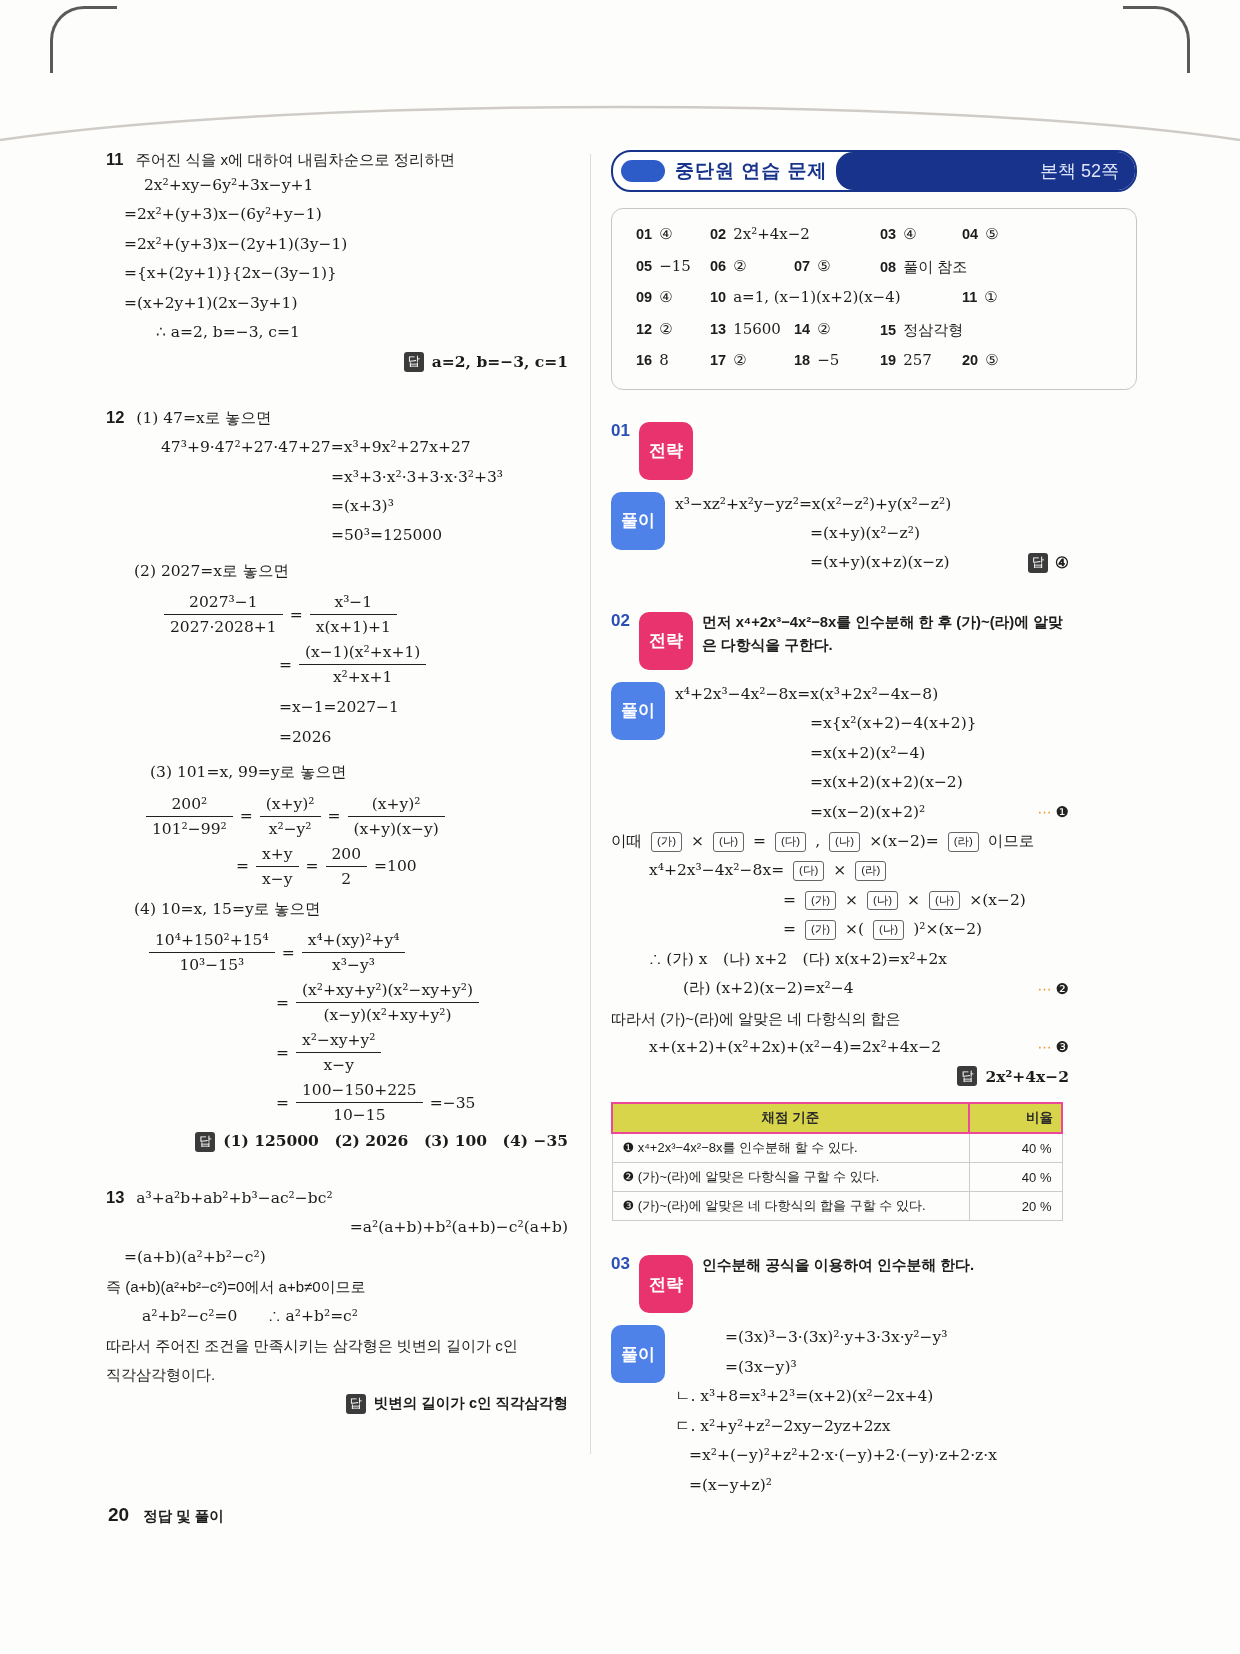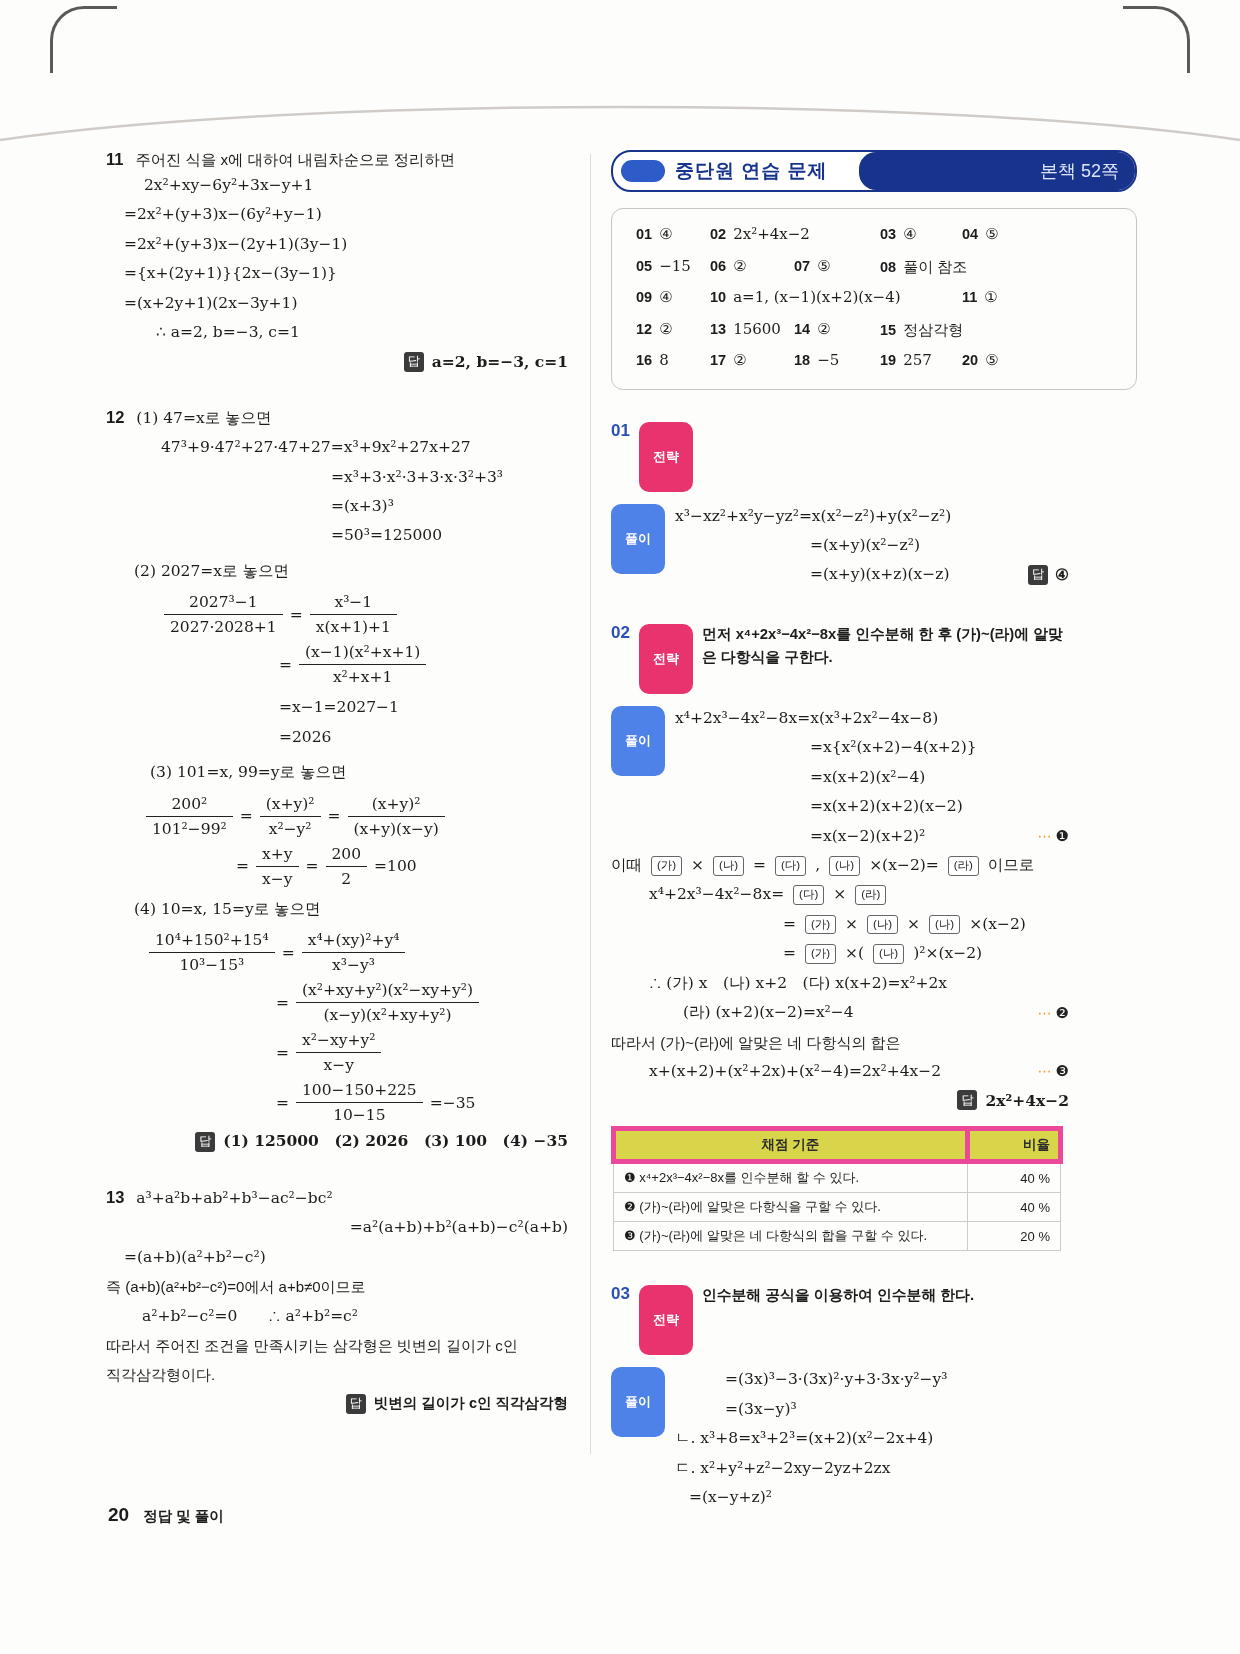--- a/index.html
+++ b/index.html
@@ -38,49 +38,49 @@
 
   
   .ansline{display:flex;justify-content:flex-end;align-items:center;gap:8px;margin-top:4px;}
   .atag{display:inline-flex;align-items:center;justify-content:center;width:20px;height:20px;background:#3b3b3b;color:#fff;font-size:12.5px;border-radius:3px;flex:none;font-family:"Liberation Sans",sans-serif;}
   .aval{font-family:"DejaVu Serif",serif;font-size:15.5px;font-weight:bold;}
   .ansinline{display:inline-flex;gap:7px;align-items:center;}
 
   
   .banner{display:flex;align-items:center;height:38px;border:2px solid #17338c;border-radius:20px;margin-bottom:16px;overflow:hidden;background:#fff;}
   .boval{width:44px;height:22px;border-radius:12px;background:#2d5cc8;margin:0 10px 0 8px;flex:none;}
-  .btitle{font-size:19px;font-weight:bold;color:#17338c;letter-spacing:1px;flex:none;padding-right:31px;white-space:nowrap;}
+  .btitle{font-size:19px;font-weight:bold;color:#17338c;letter-spacing:1px;flex:none;padding-right:8px;white-space:nowrap;}
   .bbar{flex:1;align-self:stretch;background:#17338c;border-top-left-radius:17px;border-bottom-left-radius:17px;display:flex;align-items:center;justify-content:flex-end;padding-right:16px;}
   .bref{color:#dfe6fa;font-size:18px;white-space:nowrap;}
 
   .ansbox{border:1.5px solid #c6c6c6;border-radius:12px;padding:10px 24px 12px;margin-bottom:30px;}
   .arow{display:grid;grid-template-columns:74px 84px 86px 82px 1fr;line-height:2.1;font-size:15px;}
   .aitem{display:flex;align-items:baseline;gap:7px;}
   .sp2{grid-column:span 2;}
   .sp3{grid-column:span 3;}
   .anum{font-weight:bold;font-size:14.5px;flex:none;}
   .avalm{font-family:"DejaVu Serif",serif;font-size:15px;white-space:nowrap;}
 
   .sol{margin-bottom:32px;width:458px;}
   .strat{display:flex;gap:9px;align-items:flex-start;margin-bottom:10px;}
   .snum{color:#2b50b4;font-weight:bold;font-size:17px;line-height:1.25;flex:none;}
-  .badge{display:inline-flex;align-items:center;justify-content:center;min-width:42px;height:36px;border-radius:10px;color:#fff;font-size:13px;font-weight:bold;flex:none;margin-top:2px;padding:17px 6px;}
+  .badge{display:inline-flex;align-items:center;justify-content:center;min-width:42px;height:36px;border-radius:10px;color:#fff;font-size:17px;font-weight:bold;flex:none;margin-top:2px;padding:11px 6px;}
   .bstrat{background:#e8336e;}
   .bsol{background:#4f82e8;}
   .stext{font-size:14.8px;font-weight:bold;line-height:1.55;padding-top:1px;}
   .solrow{display:flex;gap:10px;align-items:flex-start;}
   .solmath{flex:1;}
   .flexline{display:flex;justify-content:space-between;align-items:center;}
   .marker{display:inline-flex;align-items:center;gap:3px;font-size:14px;flex:none;}
   .mdots{color:#f0971e;letter-spacing:1px;}
   .mnum{color:#222;font-size:15px;}
   .bx{display:inline-block;border:1.2px solid #666;border-radius:3px;font-size:11.5px;line-height:1.35;padding:1px 5px;margin:0 4px;vertical-align:1px;font-family:"Liberation Sans",sans-serif;background:#fff;}
 
   .rubric{width:452px;border-collapse:collapse;margin-top:16px;font-size:13px;border-top:1.5px solid #9a9a9a;border-bottom:1.5px solid #9a9a9a;}
-  .rubric th{background:#d9d54b;font-weight:bold;padding:5px 8px;border:5px solid #ec4899;font-size:13.5px;color:#2c2c2c;}
+  .rubric th{background:#d9d54b;font-weight:bold;padding:5px 8px;border:2px solid #ec4899;font-size:13.5px;color:#2c2c2c;}
   .rubric td{padding:5px 10px;border:1px solid #ccc;}
   .pctcol{width:72px;text-align:right;}
 
   
   .footer{position:absolute;left:108px;bottom:128px;display:flex;align-items:baseline;gap:14px;}
   .fnum{font-size:19px;font-weight:bold;}
   .flabel{font-size:14.5px;font-weight:bold;}
 </style>
 </head>
 <body>
@@ -469,20 +469,21 @@
         <span class="badge bstrat">전략</span>
         <span class="stext">인수분해 공식을 이용하여 인수분해 한다.</span>
       </div>
       <div class="solrow">
         <span class="badge bsol">풀이</span>
         <div class="solmath">
           <div class="eqline" style="margin-left:50px;">=(3x)³−3·(3x)²·y+3·3x·y²−y³</div>
           <div class="eqline" style="margin-left:50px;">=(3x−y)³</div>
           <div class="eqline">ㄴ. x³+8=x³+2³=(x+2)(x²−2x+4)</div>
           <div class="eqline">ㄷ. x²+y²+z²−2xy−2yz+2zx</div>
+          <div class="eqline" style="margin-left:14px;">=x²+(−y)²+z²+2·x·(−y)+2·(−y)·z+2·z·x</div>
           <div class="eqline" style="margin-left:14px;">=(x−y+z)²</div>
         </div>
       </div>
     </article>
 
   </section>
 </div>
 
 <footer class="footer">
   <span class="fnum">20</span>

